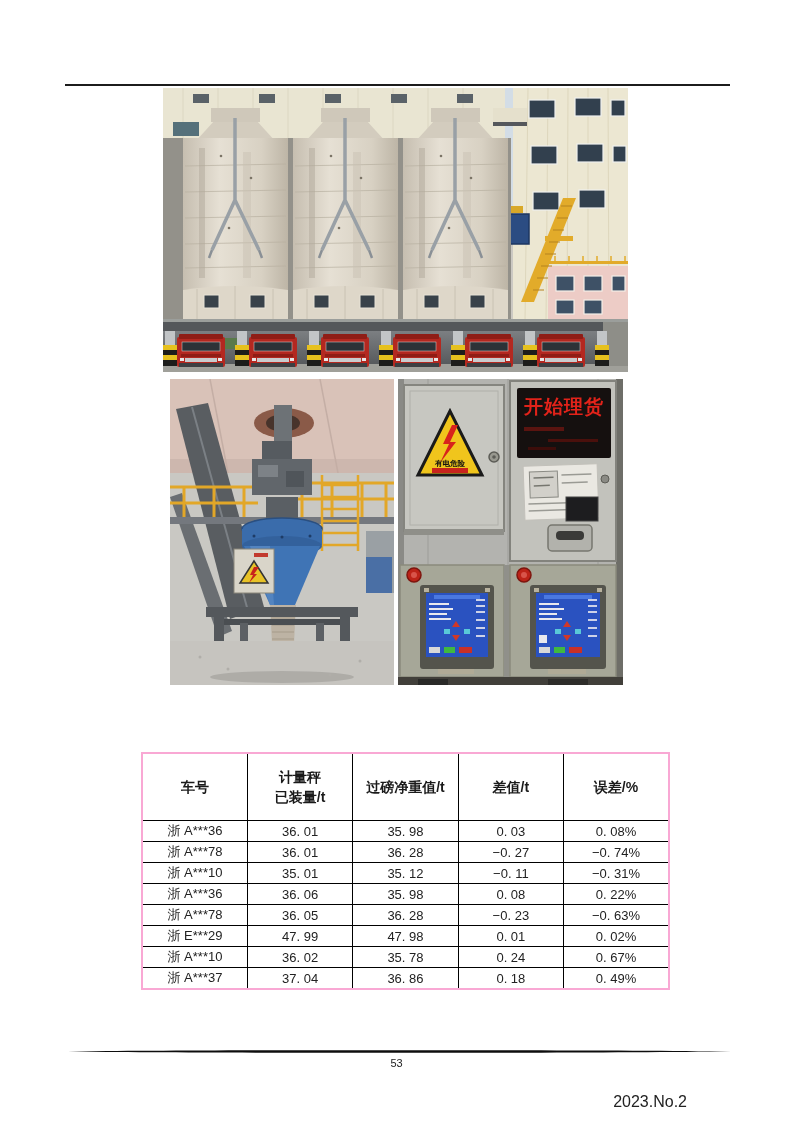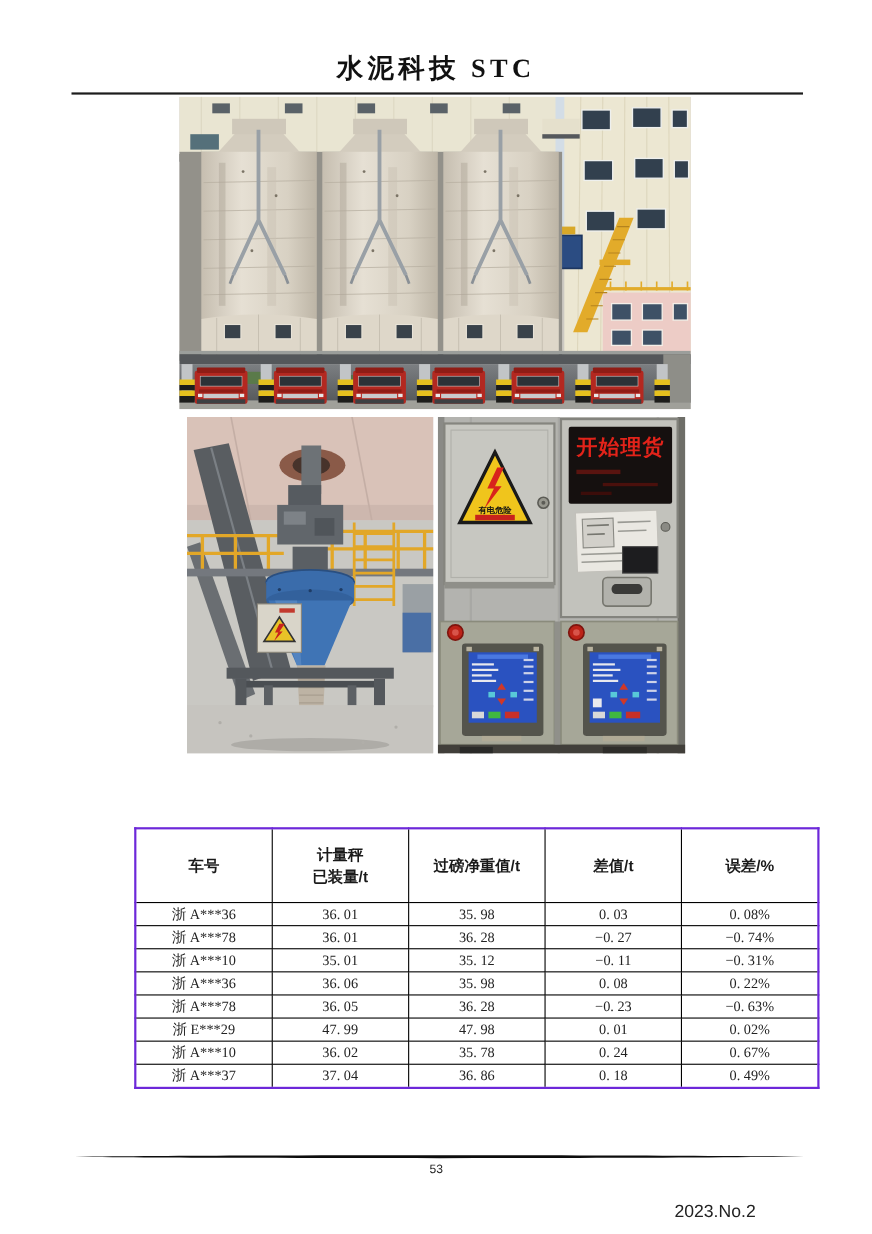--- a/index.html
+++ b/index.html
@@ -11,39 +11,38 @@
   .header-rule{position:absolute;top:84px;left:65px;width:665px;height:2px;background:#1c1c1c;}
   figure{margin:0;padding:0;}
   figure svg{display:block;width:100%;height:100%;}
   .photo-top{position:absolute;left:163px;top:88px;width:465px;height:284px;}
   .photo-bl{position:absolute;left:170px;top:379px;width:224px;height:306px;}
   .photo-br{position:absolute;left:398px;top:379px;width:225px;height:306px;}
   .fig-caption{position:absolute;top:691px;left:0;right:0;text-align:center;
         font-size:14.5px;color:#222;}
   .tbl-caption{position:absolute;top:723px;left:0;right:0;text-align:center;
         font-size:14.5px;color:#222;}
-  table.data{position:absolute;left:122px;top:752px;width:623px;border-collapse:collapse;
-        table-layout:fixed;text-align:center;border:2px solid #6d28d9;}
+  table.data{position:absolute;left:141px;top:752px;width:529px;border-collapse:collapse;
+        table-layout:fixed;text-align:center;border:2px solid #f9a8d4;}
   table.data th{border:1px solid #000;height:64px;font-size:14px;font-weight:bold;
         white-space:pre-line;vertical-align:middle;
         font-family:"Liberation Sans","DejaVu Sans",sans-serif;line-height:1.45;}
   table.data td{border:1px solid #000;height:20px;padding:0 14px;font-size:13px;
-        font-family:Liberation Serif, serif;color:#222;vertical-align:middle;}
+        font-family:Liberation Sans, sans-serif;color:#222;vertical-align:middle;}
   .footer-rule{position:absolute;left:68px;top:1049px;width:663px;height:5px;}
   .page-number{position:absolute;top:1057px;left:0;right:0;text-align:center;
         font-size:11px;color:#222;}
   .issue-label{position:absolute;top:1057px;right:106px;font-size:16px;color:#222;margin-top:36px;}
   svg text{font-family:"Liberation Sans","DejaVu Sans",sans-serif;}
 </style>
 </head>
 <body>
 
 <div class="page">
 
-  <div class="journal-title">水泥科技 STC</div>
   <div class="header-rule"></div>
 
   <figure class="photo-top">
     <svg viewBox="0 0 465 284" preserveAspectRatio="none">
       <defs>
         <linearGradient id="siloGrad" x1="0" y1="0" x2="1" y2="0">
           <stop offset="0" stop-color="#c6beb0"></stop>
             <stop offset="0.35" stop-color="#e6e0d4"></stop>
           <stop offset="0.75" stop-color="#d8d1c3"></stop>
             <stop offset="1" stop-color="#bdb5a6"></stop>

